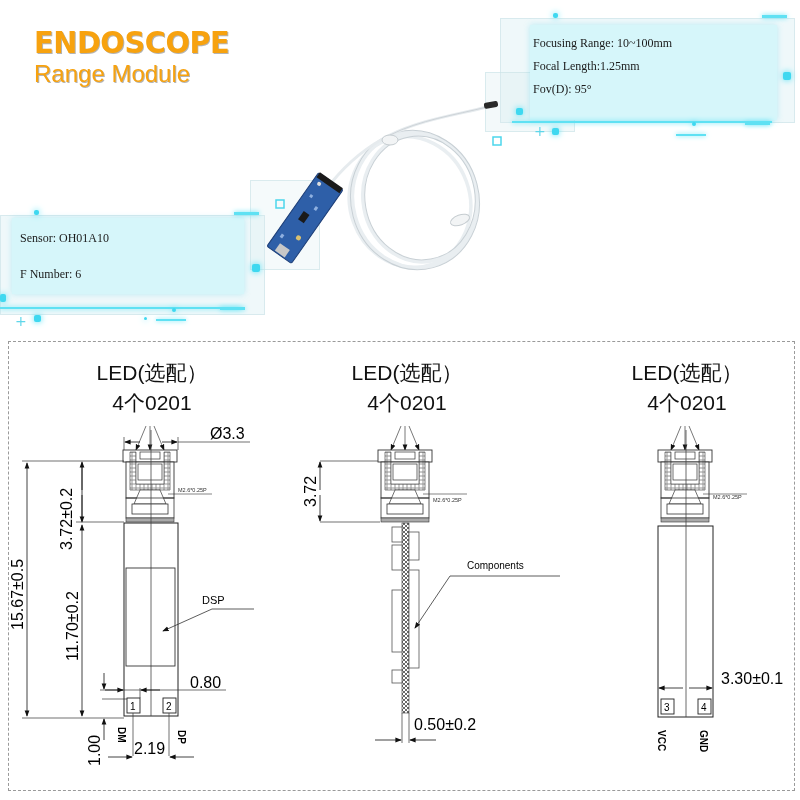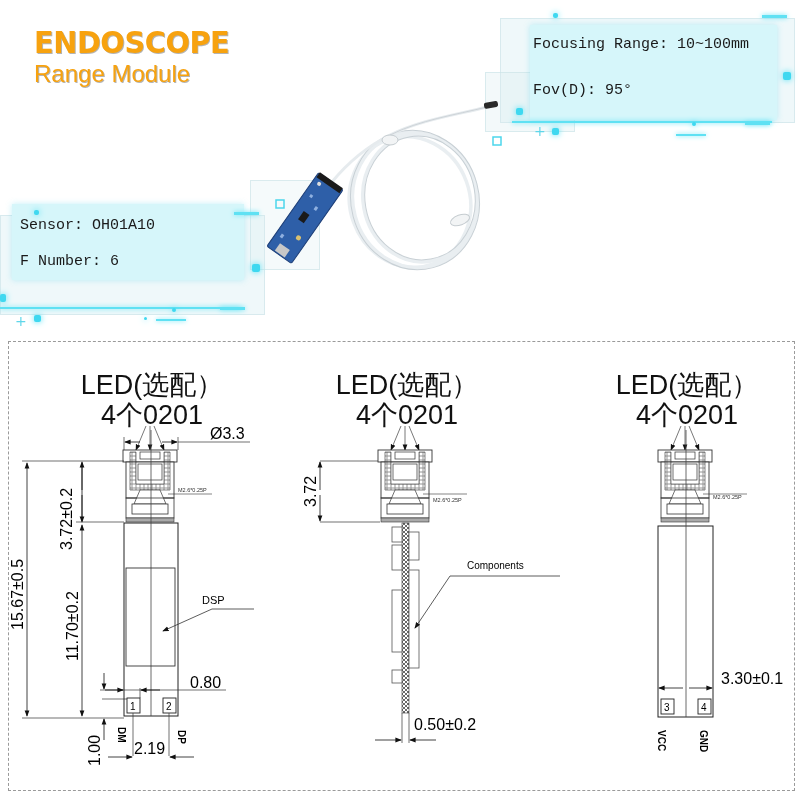--- a/index.html
+++ b/index.html
@@ -21,59 +21,60 @@
   }
 
   .panel-bg {
     position: absolute; background: rgba(210,236,240,0.35);
     border: 1px solid rgba(200,225,230,0.6);
   }
   .spec-panel {
     position: absolute; background: #d6f6fa;
     box-shadow: 0 0 6px rgba(80,210,235,0.35);
   }
-  .spec-line { position: absolute; font-family: Liberation Mono, monospace; font-size: 15px; color: #1a1a1a; white-space: nowrap; }
+  .spec-line { position: absolute; font-family: Liberation Serif, serif; font-size: 12px; color: #1a1a1a; white-space: nowrap; }
   .glow-dot { position: absolute; background: #3fd8f0; border-radius: 2px; box-shadow: 0 0 6px #4ae0f5; }
   .glow-bar { position: absolute; background: #5fe1f3; height: 3px; box-shadow: 0 0 5px #60e4f5; }
   .plus { position: absolute; color: #5fd6ea; font-size: 14px; font-family: "DejaVu Sans", sans-serif; }
 
   .drawing-frame {
     position: absolute; left: 8px; top: 341px; width: 787px; height: 450px;
     border: 1px dashed #9a9a9a;
   }
-  .led-title { position: absolute; font-family: "Liberation Sans", sans-serif; font-size: 27px; color: #111; text-align: center; width: 160px; line-height: 30px; margin-top: 12px; }
+  .led-title { position: absolute; font-family: "Liberation Sans", sans-serif; font-size: 21px; color: #111; text-align: center; width: 160px; line-height: 30px; }
 
   svg text { font-family: "Liberation Sans", sans-serif; }
 </style>
 </head>
 <body>
 
 <div class="title-main">ENDOSCOPE</div>
 <div class="title-sub">Range Module</div>
 
 <div class="panel-bg" style="left:500px;top:18px;width:295px;height:105px;"></div>
 <div class="panel-bg" style="left:485px;top:72px;width:90px;height:60px;background:rgba(215,235,240,0.3);"></div>
 <div class="spec-panel" style="left:530px;top:25px;width:247px;height:95px;">
   <div class="spec-line" style="left:3px;top:11px;">Focusing Range: 10~100mm</div>
+  <div class="spec-line" style="left:3px;top:34px;">Focal Length:1.25mm</div>
   <div class="spec-line" style="left:3px;top:57px;">Fov(D): 95°</div>
 </div>
 <div class="glow-dot" style="left:553px;top:13px;width:5px;height:5px;"></div>
 <div class="glow-bar" style="left:762px;top:15px;width:25px;"></div>
 <div class="glow-dot" style="left:783px;top:72px;width:8px;height:8px;"></div>
 <div class="glow-dot" style="left:516px;top:108px;width:7px;height:7px;"></div>
 <div class="glow-bar" style="left:512px;top:121px;width:260px;height:2px;"></div>
 <div class="glow-bar" style="left:745px;top:122px;width:25px;"></div>
 <div class="glow-dot" style="left:552px;top:128px;width:7px;height:7px;"></div>
 <div class="glow-dot" style="left:692px;top:122px;width:4px;height:4px;"></div>
 <div class="glow-bar" style="left:676px;top:134px;width:30px;height:2px;"></div>
 <div class="plus" style="left:534px;top:123px;">+</div>
 
 <div class="panel-bg" style="left:0px;top:215px;width:265px;height:100px;"></div>
 <div class="panel-bg" style="left:250px;top:180px;width:70px;height:90px;background:rgba(215,235,240,0.25);"></div>
-<div class="spec-panel" style="left:12px;top:204px;width:232px;height:76px;">
+<div class="spec-panel" style="left:12px;top:218px;width:232px;height:76px;">
   <div class="spec-line" style="left:8px;top:13px;">Sensor: OH01A10</div>
   <div class="spec-line" style="left:8px;top:49px;">F Number: 6</div>
 </div>
 <div class="glow-dot" style="left:34px;top:210px;width:5px;height:5px;"></div>
 <div class="glow-bar" style="left:234px;top:212px;width:25px;"></div>
 <div class="glow-dot" style="left:252px;top:264px;width:8px;height:8px;"></div>
 <div class="glow-dot" style="left:0px;top:294px;width:6px;height:8px;"></div>
 <div class="glow-bar" style="left:0px;top:307px;width:240px;height:2px;"></div>
 <div class="glow-bar" style="left:220px;top:307px;width:25px;"></div>
 <div class="glow-dot" style="left:34px;top:315px;width:7px;height:7px;"></div>

